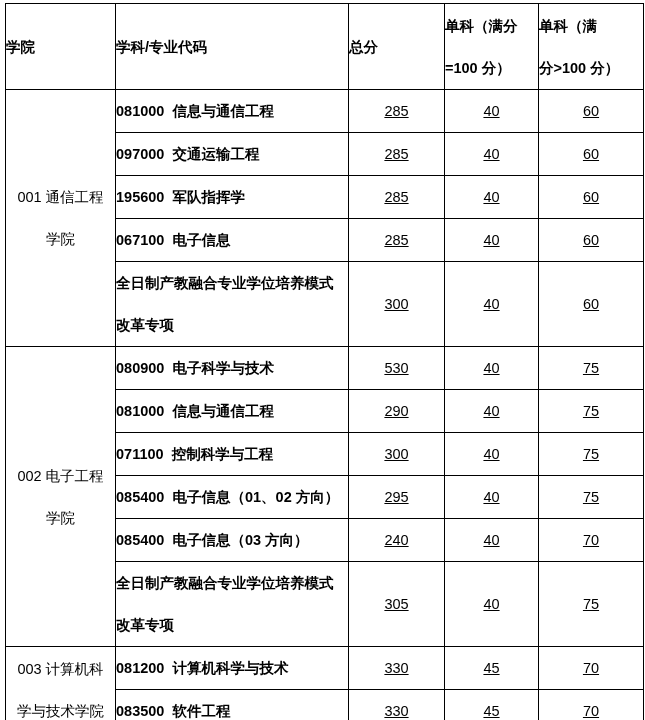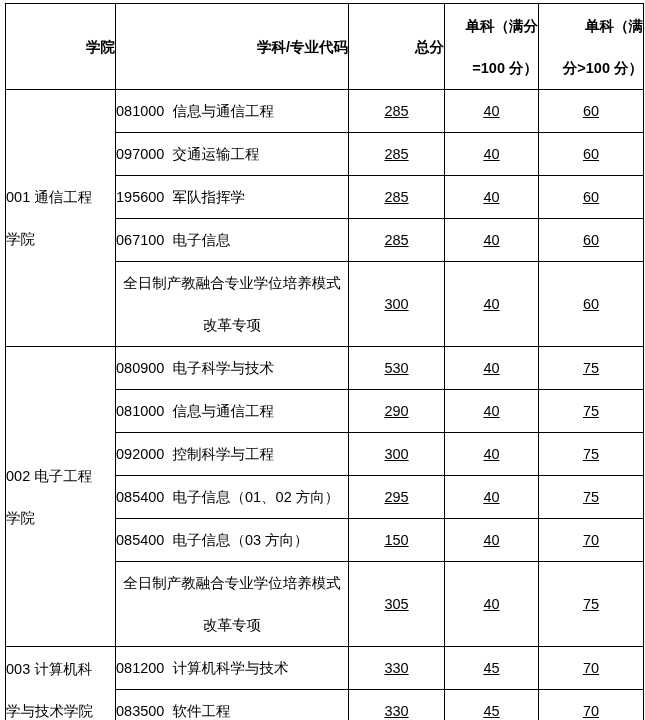--- a/index.html
+++ b/index.html
@@ -23,32 +23,33 @@
     box-sizing: border-box;
     vertical-align: middle;
     padding: 0;
     font-size: 14.5px;
     line-height: 42px;
     white-space: pre-wrap;
     overflow: hidden;
   }
   .score-table thead th {
     font-weight: bold;
-    text-align: right;
+    text-align: left;
     height: 86px;
   }
   .score-table tbody tr.single td { height: 41.5px; }
-  .score-table tbody tr.tall td   { height: 85px; text-align: center;  }
+  .score-table tbody tr.tall td   { height: 85px;  }
   .college-cell {
-    text-align: left;
+    text-align: center;
   }
   .major-cell {
     text-align: left;
     padding-left: 12px;
     padding-right: 6px;
+    font-weight: bold;
   }
   .num-cell {
     text-align: center;
     font-size: 15px;
     text-decoration: underline;
   }
 </style>
 </head>
 <body>
 
@@ -113,34 +114,34 @@
         <td class="num-cell">40</td>
         <td class="num-cell">75</td>
       </tr>
       <tr class="single">
         <td class="major-cell">081000  信息与通信工程</td>
         <td class="num-cell">290</td>
         <td class="num-cell">40</td>
         <td class="num-cell">75</td>
       </tr>
       <tr class="single">
-        <td class="major-cell">092000  控制科学与工程</td>
+        <td class="major-cell">071100  控制科学与工程</td>
         <td class="num-cell">300</td>
         <td class="num-cell">40</td>
         <td class="num-cell">75</td>
       </tr>
       <tr class="single">
         <td class="major-cell">085400  电子信息（01、02 方向）</td>
         <td class="num-cell">295</td>
         <td class="num-cell">40</td>
         <td class="num-cell">75</td>
       </tr>
       <tr class="single">
         <td class="major-cell">085400  电子信息（03 方向）</td>
-        <td class="num-cell">150</td>
+        <td class="num-cell">240</td>
         <td class="num-cell">40</td>
         <td class="num-cell">70</td>
       </tr>
       <tr class="tall">
         <td class="major-cell">全日制产教融合专业学位培养模式
 改革专项</td>
         <td class="num-cell">305</td>
         <td class="num-cell">40</td>
         <td class="num-cell">75</td>
       </tr>

